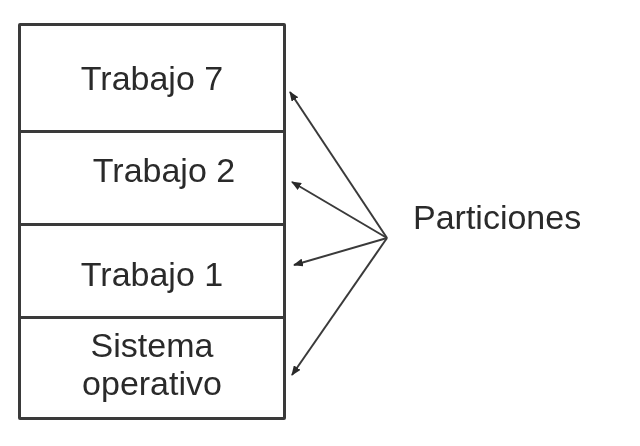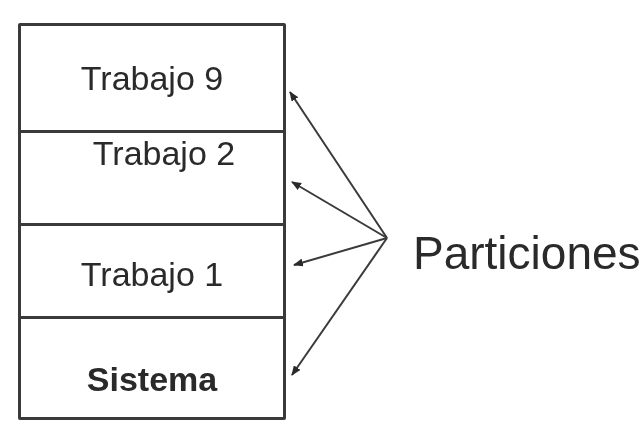--- a/index.html
+++ b/index.html
@@ -4,41 +4,42 @@
 <style>
   html, body { margin: 0; padding: 0; background: #ffffff; }
   body { width: 640px; height: 446px; position: relative; overflow: hidden;
          font-family: "Liberation Sans", sans-serif; color: #222; }
   .mem-box { position: absolute; left: 18px; top: 23px; width: 268px; height: 397px;
              border: 3px solid #3a3a3a; box-sizing: border-box; border-radius: 2px; }
   .part { position: absolute; left: 0; right: 0; display: flex; align-items: center;
           justify-content: center; text-align: center; font-size: 34px; line-height: 38px;
           color: #2a2a2a; }
   .divider { position: absolute; left: 0; right: 0; height: 3px; background: #3a3a3a; }
-  .label { position: absolute; left: 413px; top: 195px; font-size: 46px; line-height: 44px; color: #2a2a2a; margin-top: 36px; }
+  .label { position: absolute; left: 413px; top: 195px; font-size: 34px; line-height: 44px; color: #2a2a2a; }
   svg.arrows { position: absolute; left: 0; top: 0; }
 </style>
 </head>
 <body>
 
 <div class="mem-box">
   <div class="part" style="top:0;height:104px;">
-    <span>Trabajo 9</span>
+    <span>Trabajo 7</span>
   </div>
   <div class="divider" style="top:104px;"></div>
-  <div class="part" style="top:90px;height:74px;padding-left:24px;">
+  <div class="part" style="top:107px;height:74px;padding-left:24px;">
     <span>Trabajo 2</span>
   </div>
   <div class="divider" style="top:197px;"></div>
   <div class="part" style="top:200px;height:95px;">
     <span>Trabajo 1</span>
   </div>
   <div class="divider" style="top:290px;"></div>
-  <div class="part" style="top:304px;height:98px;flex-direction:column;font-weight:bold;">
+  <div class="part" style="top:289px;height:98px;flex-direction:column;">
     <span>Sistema</span>
+    <span>operativo</span>
   </div>
 </div>
 
 <svg class="arrows" width="640" height="446">
   <defs>
     <marker id="ah" markerWidth="10" markerHeight="8" refX="9" refY="4" orient="auto" markerUnits="userSpaceOnUse">
       <path d="M0,0 L10,4 L0,8 Z" fill="#2a2a2a"></path>
     </marker>
   </defs>
   <g stroke="#3a3a3a" stroke-width="2" fill="none">

